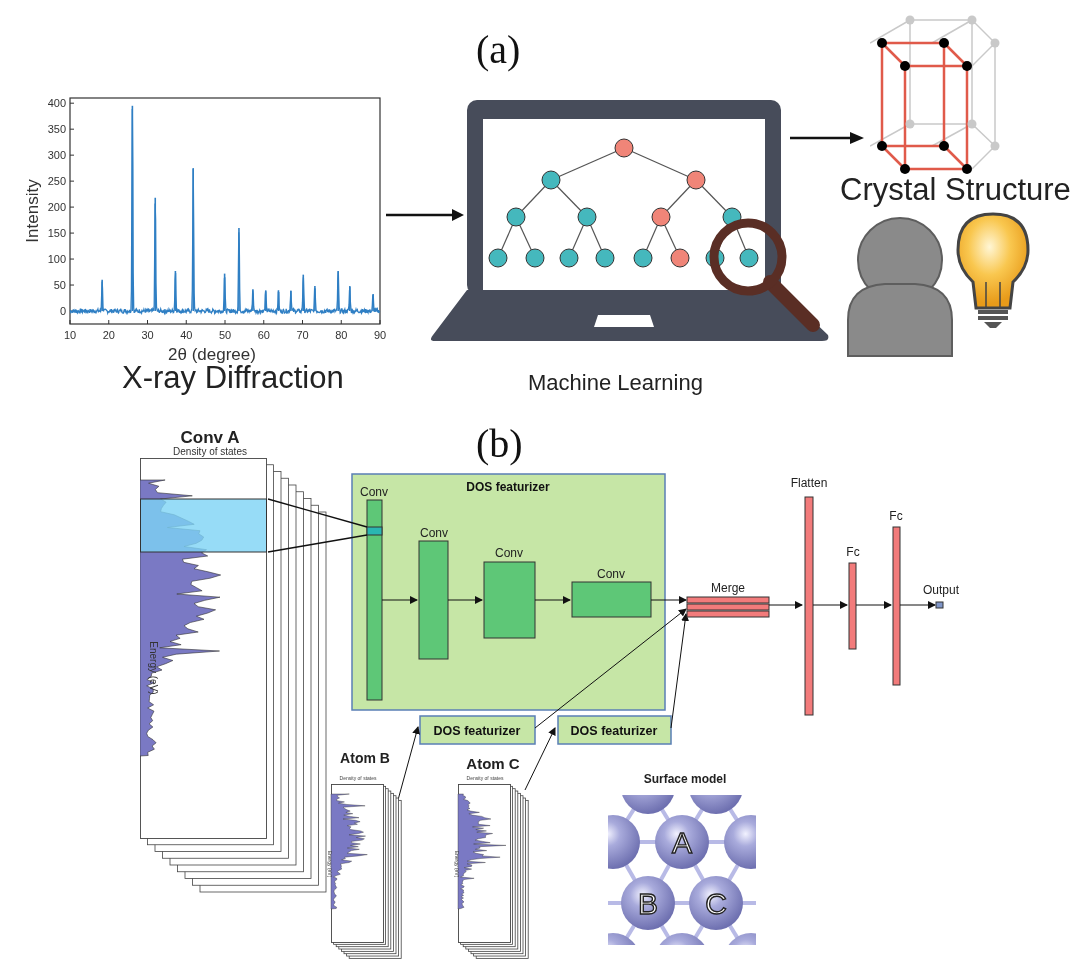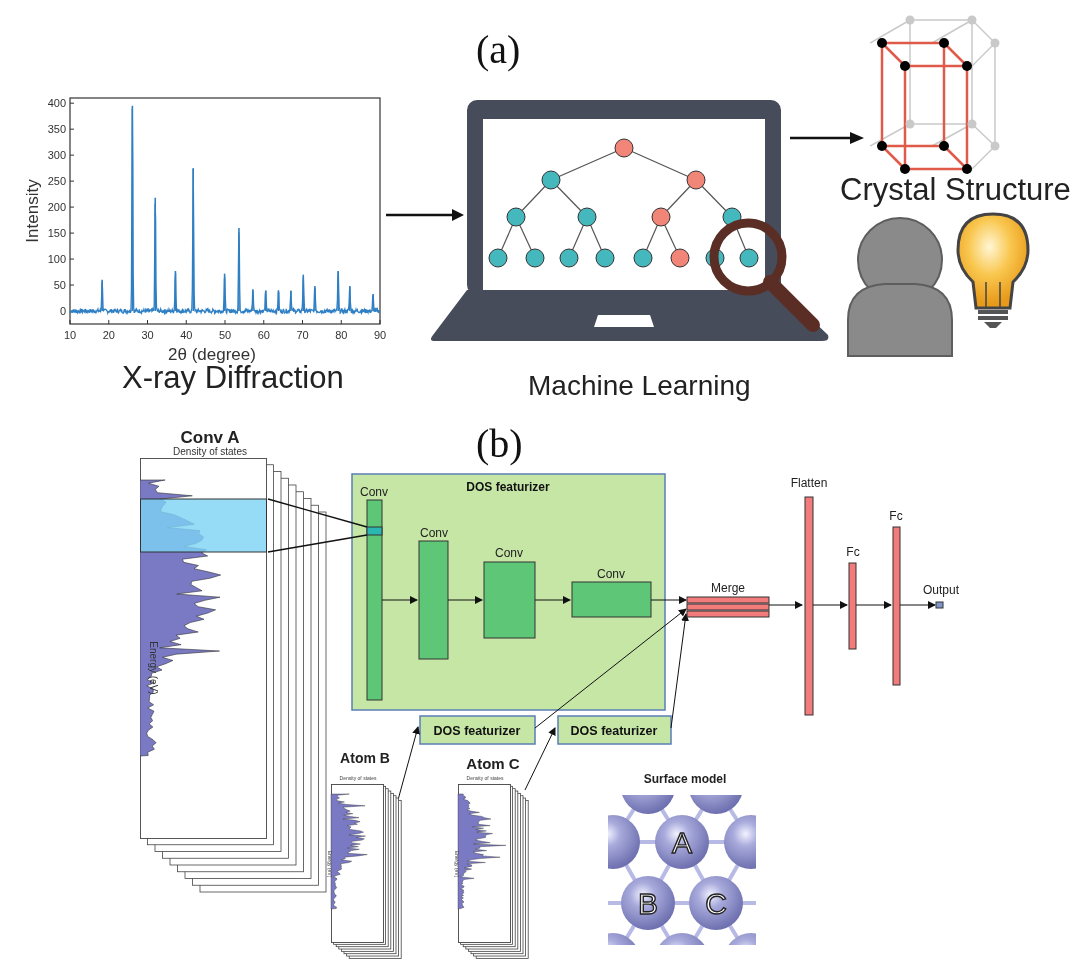--- a/index.html
+++ b/index.html
@@ -119,21 +119,21 @@
       <circle cx="213" cy="163" r="9" fill="#45b8bd" stroke="#333" stroke-width="1"></circle>
       <circle cx="250" cy="163" r="9" fill="#f08578" stroke="#333" stroke-width="1"></circle>
       <circle cx="285" cy="163" r="9" fill="#45b8bd" stroke="#333" stroke-width="1"></circle>
       <circle cx="319" cy="163" r="9" fill="#45b8bd" stroke="#333" stroke-width="1"></circle>
     </g>
   <g>
     <line x1="340" y1="187" x2="383" y2="230" stroke="#5a2e25" stroke-width="14" stroke-linecap="round"></line>
     <circle cx="318" cy="162" r="34" fill="none" stroke="#5a2e25" stroke-width="9"></circle>
   </g>
 </svg>
-<div class="abs cap" style="left:528px;top:370px;font-size:28px;">Machine Learning</div>
+<div class="abs cap" style="left:528px;top:370px;font-size:22px;">Machine Learning</div>
 
 <svg class="abs" style="left:788px;top:128px;" width="80" height="20">
   <line x1="2" y1="10" x2="64" y2="10" stroke="#111" stroke-width="2.5"></line>
   <polygon points="62,4 76,10 62,16" fill="#111"></polygon>
 </svg>
 
 <svg class="abs" style="left:870px;top:10px;" width="170" height="170">
   <g stroke="#c9c9c9" stroke-width="1.5" fill="none">
     <line x1="0" y1="33" x2="40" y2="10"></line>
       <line x1="40" y1="10" x2="102" y2="10"></line>

